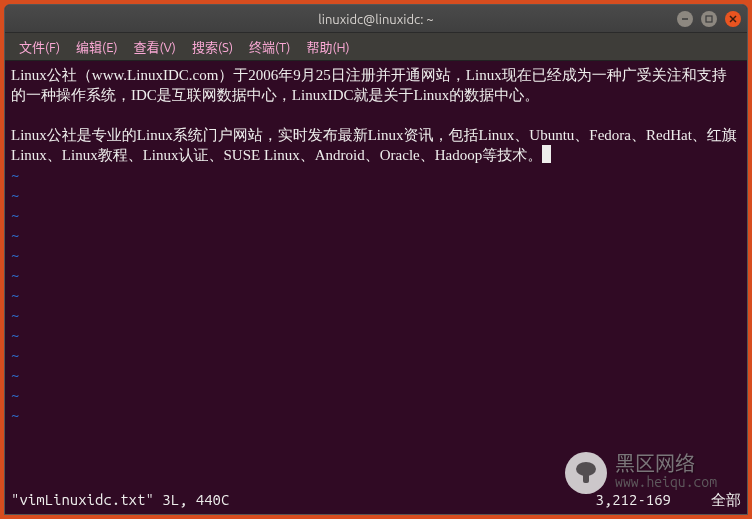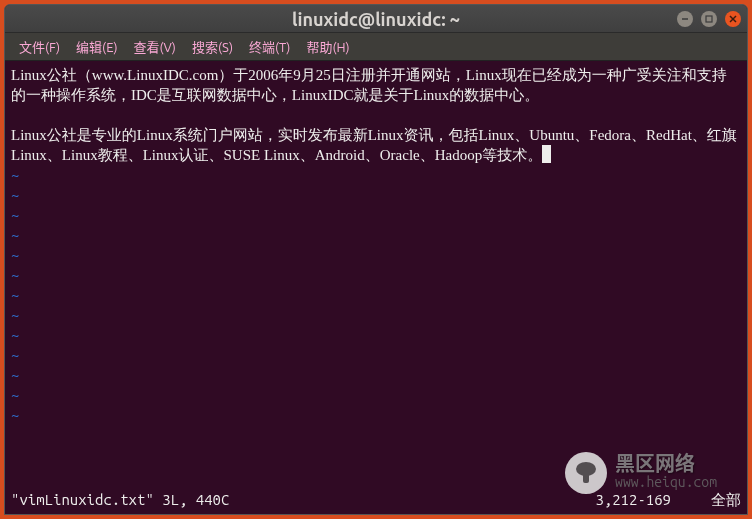--- a/index.html
+++ b/index.html
@@ -29,22 +29,22 @@
       background: linear-gradient(to bottom, #4a4a4a, #3f3f3f);
       height: 28px;
       display: flex;
       align-items: center;
       justify-content: center;
       position: relative;
       border-bottom: 1px solid #2a2a2a;
     }
     .title {
       color: #d8d4d0;
-      font-size: 18px;
-      font-weight: bold;
+      font-size: 13px;
+      font-weight: normal;
     }
     .win-controls {
       position: absolute;
       right: 6px;
       display: flex;
       gap: 8px;
       align-items: center;
     }
     .win-btn {
       width: 16px;
@@ -133,21 +133,21 @@
       height: 42px;
       background: #e8e8e8;
       border-radius: 50%;
       display: flex;
       align-items: center;
       justify-content: center;
     }
     .watermark-text {
       color: #888;
       font-size: 20px;
-      font-weight: bold;
+      font-weight: normal;
       text-shadow: 1px 1px 2px rgba(0,0,0,0.5);
     }
     .watermark-sub {
       color: #666;
       font-size: 14px;
       margin-top: -2px;
     }
   </style>
 </head>
 <body>

